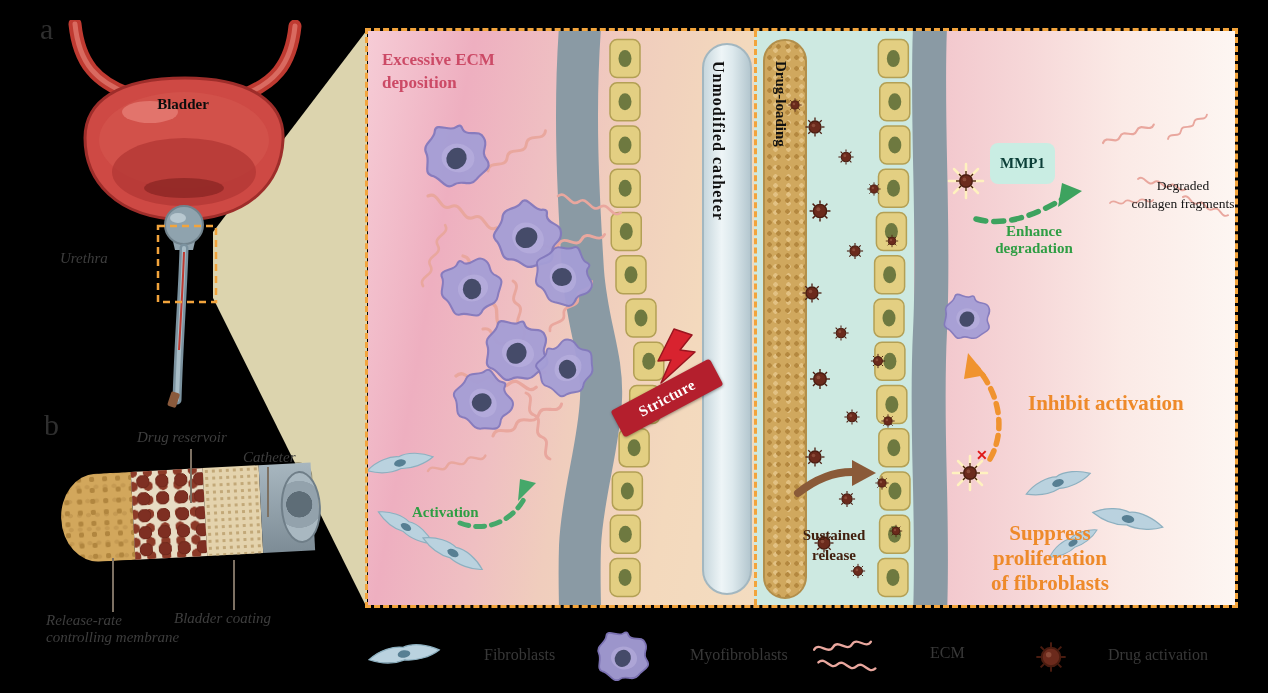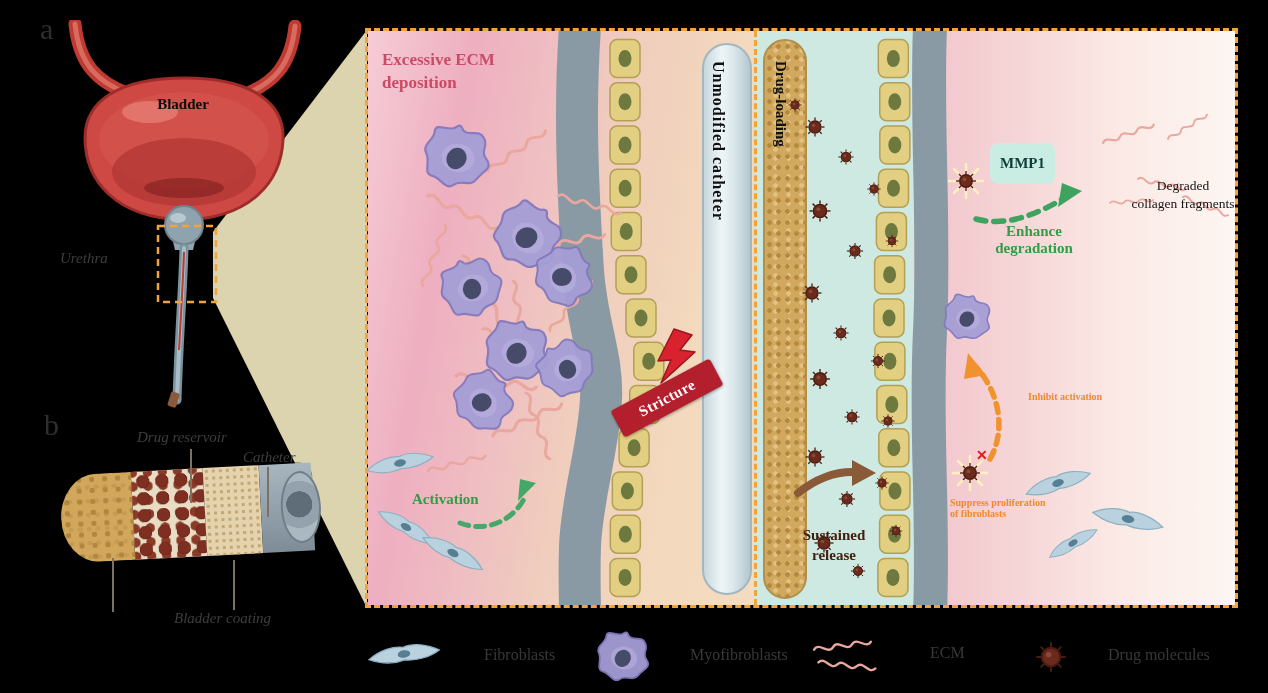--- a/index.html
+++ b/index.html
@@ -6,21 +6,21 @@
   #stage{position:relative;width:1268px;height:693px;background:#000;overflow:hidden;
          font-family:"Liberation Serif",serif;}
   .abs{position:absolute;}
   .pre{white-space:pre-line;}
   .vert{writing-mode:vertical-rl;text-orientation:mixed;}
   .panel-label{font-size:30px;color:#2f2f2f;}
   .anno{font-size:15px;color:#3e3e3e;font-style:italic;}
   .leader{width:2px;background:#7d7163;}
   .title-red{font-size:17px;font-weight:bold;color:#cc4a66;line-height:1.35;}
   .green-b{font-weight:bold;color:#2f9e44;font-size:15px;}
-  .orange-b{font-weight:bold;color:#ee8a2a;font-size:10px;}
+  .orange-b{font-weight:bold;color:#ee8a2a;font-size:21px;}
   .legend-label{font-size:16px;color:#383838;margin-left:36px;}
 
   
   #main-panel{left:365px;top:28px;width:873px;height:580px;border:3px dashed #f2a43c;
               box-sizing:border-box;overflow:hidden;}
   #bg-left{left:0;top:0;width:388px;height:100%;
     background:linear-gradient(100deg,#f6ccd6 0%,#eeafc0 22%,#efbfc2 40%,#f0cdbd 55%,#f3d9bd 78%,#f3dcc0 100%);}
   #bg-teal{left:386px;top:0;width:162px;height:100%;background:#cde9e1;}
   #bg-right{left:546px;top:0;right:0;height:100%;
     background:linear-gradient(90deg,#f1c3ca 0%,#f6d7d8 35%,#fbeae6 65%,#fdf6f2 100%);}
@@ -145,20 +145,22 @@
     <div class="abs" id="end-cap"></div>
   </div>
 
   <div class="abs leader" style="left:190px;top:449px;height:54px"></div>
   <div class="abs leader" style="left:267px;top:467px;height:50px"></div>
   <div class="abs leader" style="left:112px;top:558px;height:54px"></div>
   <div class="abs leader" style="left:233px;top:560px;height:50px"></div>
 
   <div class="abs anno" style="left:137px;top:429px">Drug reservoir</div>
   <div class="abs anno" style="left:243px;top:449px">Catheter</div>
+  <div class="abs anno pre" style="left:46px;top:612px">Release-rate
+controlling membrane</div>
   <div class="abs anno" style="left:174px;top:610px">Bladder coating</div>
 
   <div class="abs" id="main-panel">
     <div class="abs" id="bg-left"></div>
     <div class="abs" id="bg-teal"></div>
     <div class="abs" id="bg-right"></div>
     <div class="abs" id="divider"></div>
 
     <div class="abs" id="unmod-catheter"></div>
     <div class="abs" id="drug-catheter"></div>
@@ -297,37 +299,37 @@
         <path d="M622,428 C638,400 632,362 608,336" stroke="#f0932f" stroke-width="5.5" stroke-dasharray="9 7" fill="none" stroke-linecap="round"></path>
         <polygon points="618,344 600,322 596,348" fill="#f0932f"></polygon>
         <path d="M430,462 C450,446 468,440 488,441" stroke="#8a5a38" stroke-width="8" fill="none" stroke-linecap="round"></path>
         <polygon points="484,429 508,442 484,455" fill="#8a5a38"></polygon>
         <polygon points="306,298 324,304 312,319 327,321 293,352 303,329 290,330" fill="#d8232f" stroke="#9a1520" stroke-width="1.5" stroke-linejoin="round"></polygon>
       </g>
     </svg>
 
     <div class="abs title-red pre" style="left:14px;top:18px">Excessive ECM
 deposition</div>
-    <div class="abs green-b" style="left:44px;top:460px">Activation</div>
+    <div class="abs green-b" style="left:44px;top:473px">Activation</div>
     <div class="abs" id="stricture-banner">
       <span>Stricture</span>
     </div>
     <div class="abs vert" id="unmod-text">Unmodified catheter</div>
     <div class="abs vert" id="drug-text">Drug-loading</div>
     <div class="abs pre" id="sustained">Sustained
 release</div>
     <div class="abs" id="mmp1-badge">
       <span>MMP1</span>
     </div>
     <div class="abs pre" id="degraded">Degraded
 collagen fragments</div>
     <div class="abs green-b pre" style="left:606px;top:192px;width:120px;text-align:center">Enhance
 degradation</div>
     <div class="abs orange-b" style="left:660px;top:360px">Inhibit activation</div>
-    <div class="abs orange-b pre" style="left:582px;top:466px;width:200px;">Suppress proliferation
+    <div class="abs orange-b pre" style="left:582px;top:490px;width:200px;text-align:center">Suppress proliferation
 of fibroblasts</div>
     <div class="abs" id="x-mark">✕</div>
   </div>
 
   <div>
     <svg class="abs" style="left:366px;top:634px" width="76" height="40" viewBox="-45 -22 90 44">
       <use href="#fibDef" transform="rotate(-8)"></use>
     </svg>
     <div class="abs legend-label" style="left:448px;top:646px">Fibroblasts</div>
 
@@ -338,16 +340,16 @@
 
     <svg class="abs" style="left:804px;top:638px" width="84" height="34" viewBox="0 -16 64 32">
       <use href="#ecmDef" transform="translate(2,-5) rotate(-8)"></use>
       <use href="#ecmDef" transform="translate(6,7) rotate(6)"></use>
     </svg>
     <div class="abs legend-label" style="left:894px;top:644px">ECM</div>
 
     <svg class="abs" style="left:1034px;top:640px" width="34" height="34" viewBox="-11 -11 22 22">
       <use href="#drugDef"></use>
     </svg>
-    <div class="abs legend-label" style="left:1072px;top:646px">Drug molecules</div>
+    <div class="abs legend-label" style="left:1072px;top:646px">Drug activation</div>
   </div>
 
 </div>
 
 </body></html>

